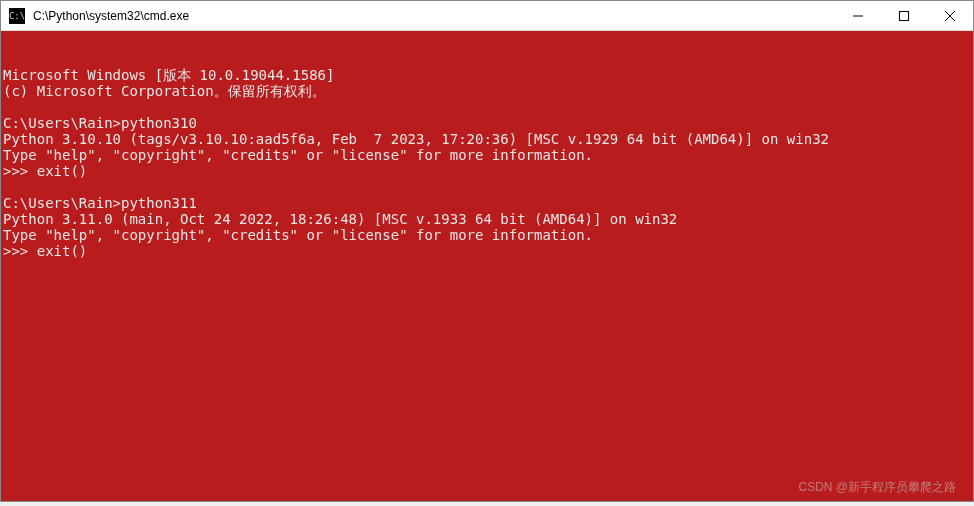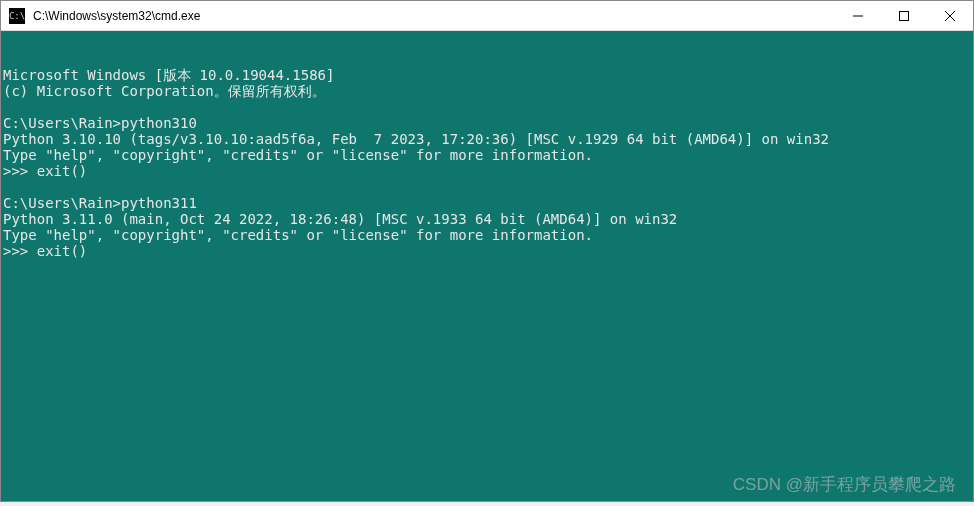--- a/index.html
+++ b/index.html
@@ -54,21 +54,21 @@
       height: 100%;
       display: flex;
       align-items: center;
       justify-content: center;
       color: #000;
       font-family: "Segoe UI", sans-serif;
     }
     .titlebar-btn svg { display: block; }
     .terminal {
       flex: 1;
-      background: #0f766e;
+      background: #b91c1c;
       color: #e6e6e6;
       font-family: "NSimSun", "SimSun", "Consolas", monospace;
       font-size: 14px;
       line-height: 16px;
       padding: 4px 2px;
       white-space: pre;
       overflow: hidden;
       position: relative;
     }
     .term-line { min-height: 16px; }
@@ -79,33 +79,33 @@
       background: #e6e6e6;
       vertical-align: -2px;
       margin-left: 1px;
     }
     .watermark {
       position: absolute;
       right: 18px;
       bottom: 10px;
       color: rgba(200,200,200,0.55);
       font-family: "Microsoft YaHei", sans-serif;
-      font-size: 17px;
+      font-size: 12px;
       pointer-events: none;
     }
   </style>
 </head>
 <body>
 
 <div class="window">
   <div class="titlebar">
     <div class="titlebar-icon">
       <span>C:\</span>
     </div>
-    <div class="titlebar-title">C:\Windows\system32\cmd.exe</div>
+    <div class="titlebar-title">C:\Python\system32\cmd.exe</div>
     <div class="titlebar-controls">
       <div class="titlebar-btn">
         <svg width="10" height="10">
             <line x1="0" y1="5" x2="10" y2="5" stroke="#000" stroke-width="1"></line>
           </svg>
       </div>
       <div class="titlebar-btn">
         <svg width="10" height="10">
             <rect x="0.5" y="0.5" width="9" height="9" fill="none" stroke="#000" stroke-width="1"></rect>
           </svg>

